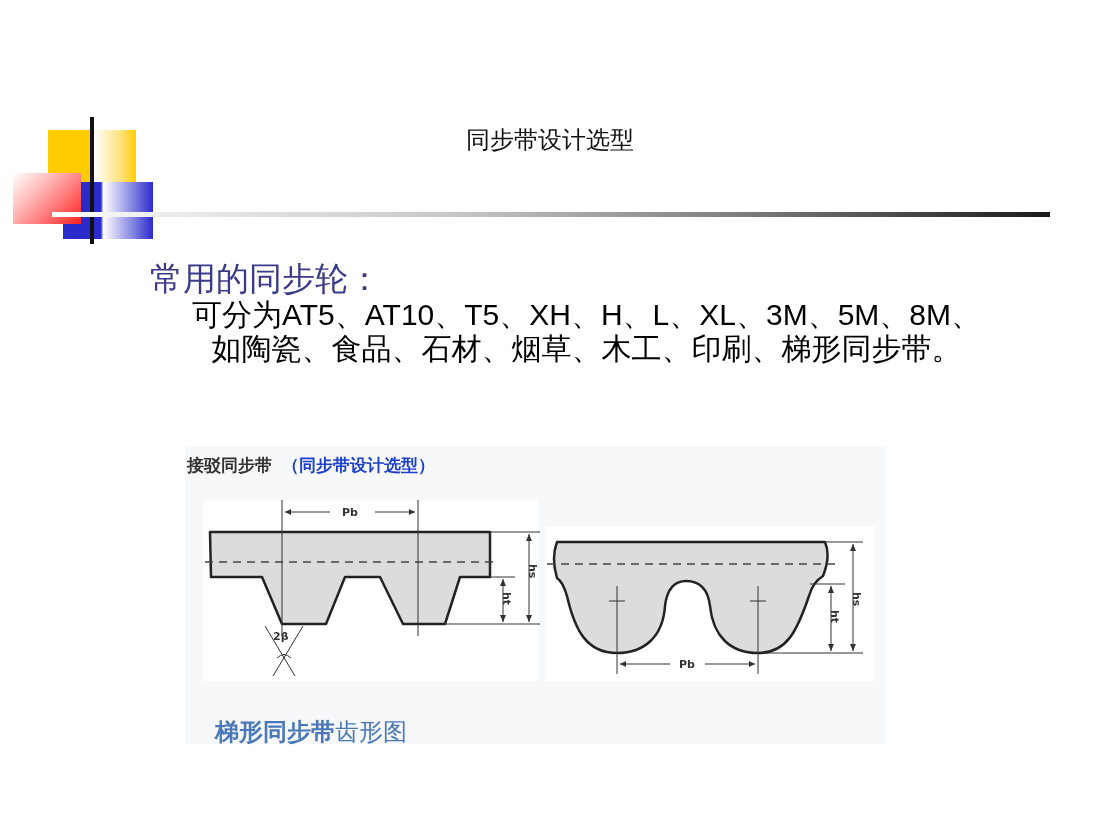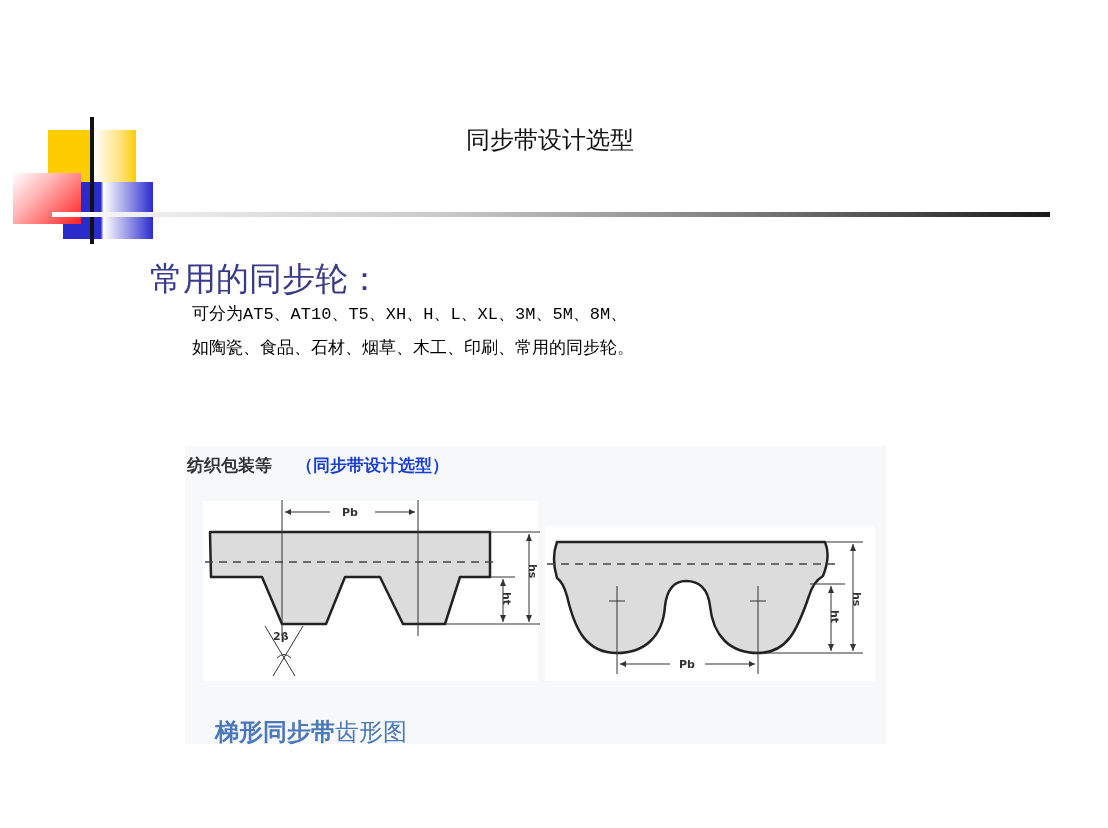--- a/index.html
+++ b/index.html
@@ -12,26 +12,26 @@
     background:linear-gradient(90deg,#2b2bcc 0%,#2b2bcc 42%,#ffffff 45%,#7a7ae0 80%,#2b2bcc 100%); }
   #sq-red { left:13px; top:173px; width:68px; height:51px;
     background:linear-gradient(135deg,#ffffff 0%,#ffb0b0 40%,#ff2020 100%); }
   #vline { left:90px; top:117px; width:4px; height:127px; background:#111; }
   #hline { left:52px; top:212px; width:998px; height:5px;
     background:linear-gradient(90deg,#ffffff 0%,#f0f0f0 8%,#c8c8c8 40%,#7a7a7a 70%,#1a1a1a 100%); }
   #title { position:absolute; left:0; width:1100px; top:124px; text-align:center;
     font-size:24px; color:#111; }
   #subtitle { position:absolute; left:150px; top:242px; font-size:33px; color:#3a3a8a;
     font-family:"DejaVu Serif","Liberation Serif",serif;margin-top:15px; }
-  #body-text { position:absolute; left:192px; top:298px; font-size:17px; line-height:34px; color:#000;
-    font-family:Liberation Mono, monospace; }
+  #body-text { position:absolute; left:192px; top:298px; font-size:30px; line-height:34px; color:#000;
+    font-family:Liberation Sans, sans-serif;text-align:center; }
   #body-text div { white-space:nowrap; }
   #figure { position:absolute; left:185px; top:446px; width:701px; height:298px; background:#f7f8fa; }
   #fig-title { position:absolute; left:2px; top:8px; font-size:17px; font-weight:bold; color:#333; white-space:nowrap; }
-  #fig-title .link { color:#1a3fd0; margin-left:24px; }
+  #fig-title .link { color:#1a3fd0; margin-left:10px; }
   #fig-svg { position:absolute; left:0; top:0; }
   .cap { position:absolute; top:270px; font-size:24px; color:#4a78b8; white-space:nowrap; }
   #cap-left { left:30px; }
   #cap-left b { font-weight:bold; }
   #cap-right { left:375px; }
   .lbl { font-family:"DejaVu Sans",sans-serif; font-size:11px; font-weight:bold; fill:#333; }
 </style>
 </head>
 <body>
 
@@ -39,21 +39,21 @@
 <div class="deco" id="sq-blue"></div>
 <div class="deco" id="sq-red"></div>
 <div class="deco" id="vline"></div>
 <div class="deco" id="hline"></div>
 
 <div id="title">同步带设计选型</div>
 <div id="subtitle">常用的同步轮：</div>
 
 <div id="body-text">
   <div>可分为AT5、AT10、T5、XH、H、L、XL、3M、5M、8M、</div>
-  <div>如陶瓷、食品、石材、烟草、木工、印刷、常用的同步轮。</div>
+  <div>如陶瓷、食品、石材、烟草、木工、印刷、梯形同步带。</div>
 </div>
 
 <div id="figure">
   <svg id="fig-svg" width="701" height="298">
     <rect x="18" y="55" width="335" height="180" fill="#ffffff"></rect>
     <rect x="360" y="80" width="330" height="155" fill="#ffffff"></rect>
 
     <g>
       <path d="M25,86 L305,86 L305,131 L275,131 L260,178 L218,178 L195,131 L160,131 L141,178 L97,178 L77,131 L26,131 Z" fill="#dcdcdc" stroke="#222" stroke-width="2.5" stroke-linejoin="round"></path>
       <line x1="20" y1="116" x2="310" y2="116" stroke="#444" stroke-width="1.5" stroke-dasharray="8,6"></line>
@@ -101,18 +101,18 @@
       <polygon points="668,205 665,198 671,198" fill="#333"></polygon>
       <text class="lbl" x="664" y="150" transform="rotate(90 668 150)">hs</text>
       <line x1="646" y1="140" x2="646" y2="205" stroke="#333"></line>
       <polygon points="646,140 643,147 649,147" fill="#333"></polygon>
       <polygon points="646,205 643,198 649,198" fill="#333"></polygon>
       <text class="lbl" x="640" y="170" transform="rotate(90 646 170)">ht</text>
     </g>
   </svg>
 
   <div id="fig-title">
-    <span>纺织包装等</span><span class="link">（同步带设计选型）</span>
+    <span>接驳同步带</span><span class="link">（同步带设计选型）</span>
   </div>
   <div class="cap" id="cap-left">
     <b>梯形同步带</b><span>齿形图</span>
   </div>
 </div>
 
 </body></html>

